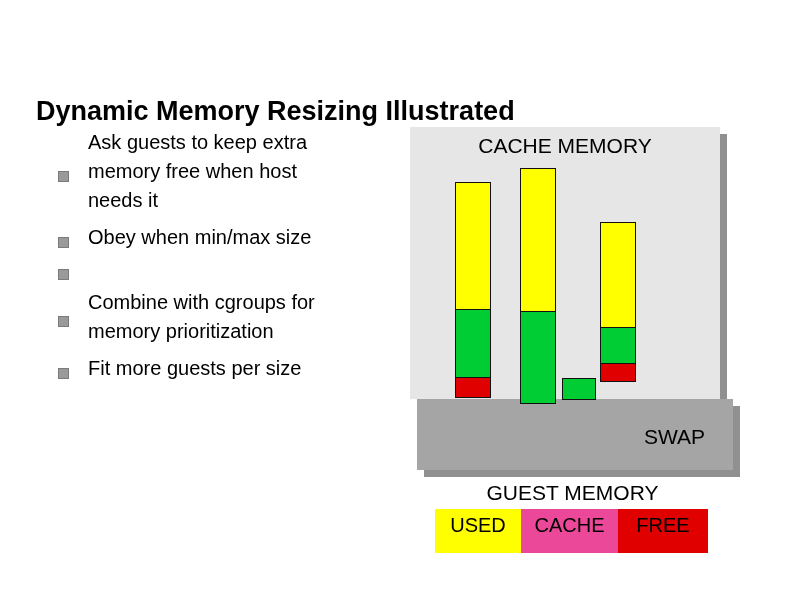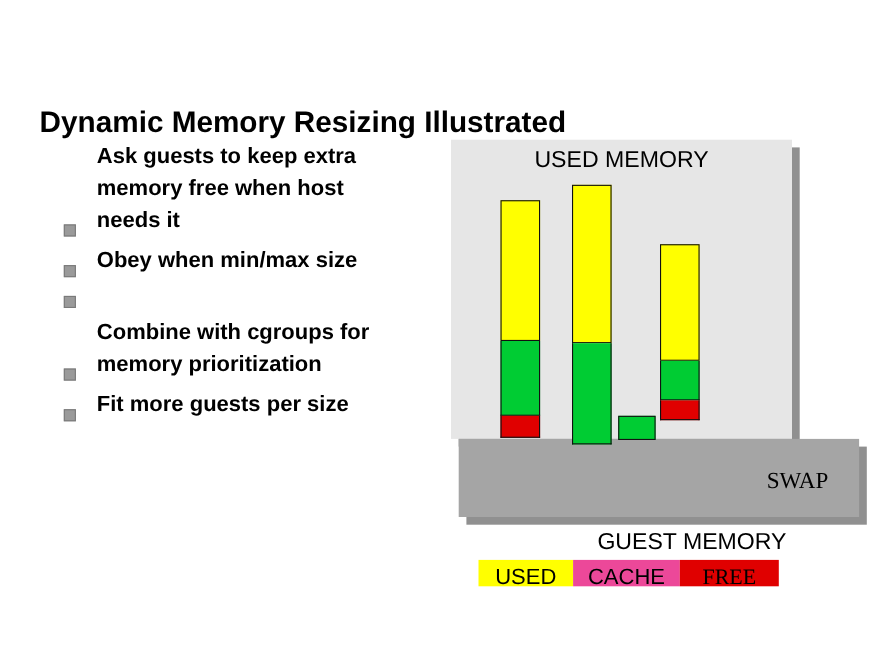--- a/index.html
+++ b/index.html
@@ -9,59 +9,59 @@
   }
   .slide-title {
     position:absolute; left:36px; top:78px;
     font-size:27px; line-height:30px; color:#000; white-space:nowrap;
   }
   .bullets {
     position:absolute; left:58px; top:128px; width:300px;
     list-style:none; margin:0; padding:0;
   }
   .bullet-item {
-    display:flex; align-items:flex-end; margin-bottom:8px;font-weight:bold;
+    display:flex; align-items:center; margin-bottom:8px;
   }
   .bullet-marker {
     flex:none; width:9px; height:9px; background:#9a9a9a;
     border:1px solid #7a7a7a; margin-top:9px; margin-right:19px;
   }
   .bullet-text {
     font-size:20px; line-height:29px; width:250px;
   }
   
   .host-box {
     position:absolute; left:410px; top:127px; width:310px; height:272px;
     background:#e6e6e6; box-shadow:7px 7px 0 #909090;
   }
   .host-label {
     position:absolute; left:0; top:7px; width:100%;
     text-align:center; font-size:21px;
   }
   .swap-box {
-    position:absolute; left:417px; top:399px; width:364px; height:71px;
-    background:#a5a5a5; box-shadow:7px 7px 0 #909090;font-family:Liberation Serif, serif;
+    position:absolute; left:417px; top:399px; width:316px; height:71px;
+    background:#a5a5a5; box-shadow:7px 7px 0 #909090;
   }
   .swap-label {
     position:absolute; right:28px; top:26px; font-size:21px;
   }
   .bars-layer {
     position:absolute; left:0; top:0; width:800px; height:600px;
   }
   .bar { position:absolute; }
   .seg {
     width:100%; box-sizing:border-box; border:1px solid #111;
   }
   .seg + .seg { border-top:none; }
   .guest-label {
     position:absolute; left:430px; top:481px; width:285px;
-    text-align:right; font-size:21px;
+    text-align:center; font-size:21px;
   }
   .legend {
-    position:absolute; left:435px; top:509px; display:flex; height:24px;border-radius:11px;
+    position:absolute; left:435px; top:509px; display:flex; height:44px;border-radius:11px;
   }
   .legend-item {
     text-align:center; font-size:20px; line-height:32px;
   }
   .legend-item.used  { width:86px; }
   .legend-item.cache { width:97px; }
   .legend-item.free  { width:90px; }
 </style>
 </head>
 <body>
@@ -86,21 +86,21 @@
       <span class="bullet-marker"></span>
       <span class="bullet-text">Combine with cgroups for memory prioritization</span>
     </li>
     <li class="bullet-item">
       <span class="bullet-marker"></span>
       <span class="bullet-text">Fit more guests per size</span>
     </li>
   </ul>
 
   <div class="host-box" style="background: rgb(230, 230, 230);">
-    <div class="host-label">USED MEMORY</div>
+    <div class="host-label">CACHE MEMORY</div>
   </div>
 
   <div class="swap-box" style="background: rgb(165, 165, 165);">
     <div class="swap-label">SWAP</div>
   </div>
 
   <div class="bars-layer">
       <div class="bar" style="left: 455px; top: 182px; width: 36px;">
         <div class="seg" style="height: 128px; background: rgb(255, 255, 0);"></div>
         <div class="seg" style="height: 68px; background: rgb(0, 204, 51);"></div>
@@ -122,18 +122,18 @@
 
   <div class="guest-label">GUEST MEMORY</div>
 
   <div class="legend">
     <div class="legend-item used" style="background: rgb(255, 255, 0);">
       <span>USED</span>
     </div>
     <div class="legend-item cache" style="background: #ec4899;">
       <span>CACHE</span>
     </div>
-    <div class="legend-item free" style="background: rgb(224, 0, 0); font-family: Liberation Serif, serif;">
+    <div class="legend-item free" style="background: rgb(224, 0, 0);">
       <span>FREE</span>
     </div>
   </div>
 
 </div>
 
 </body></html>

